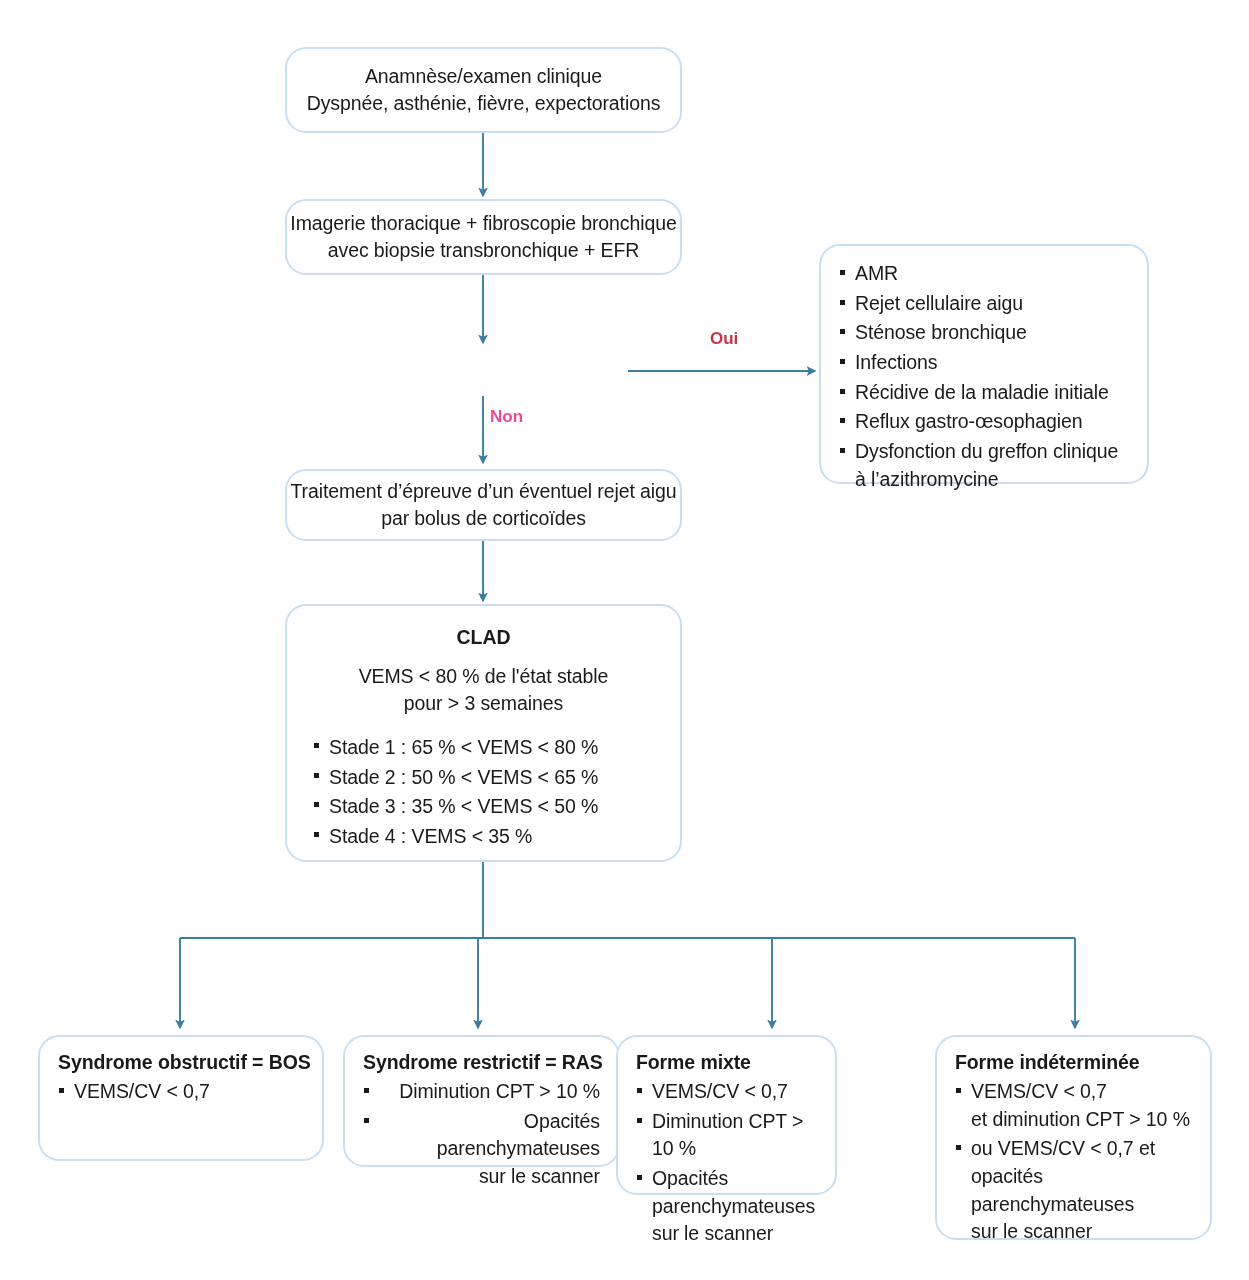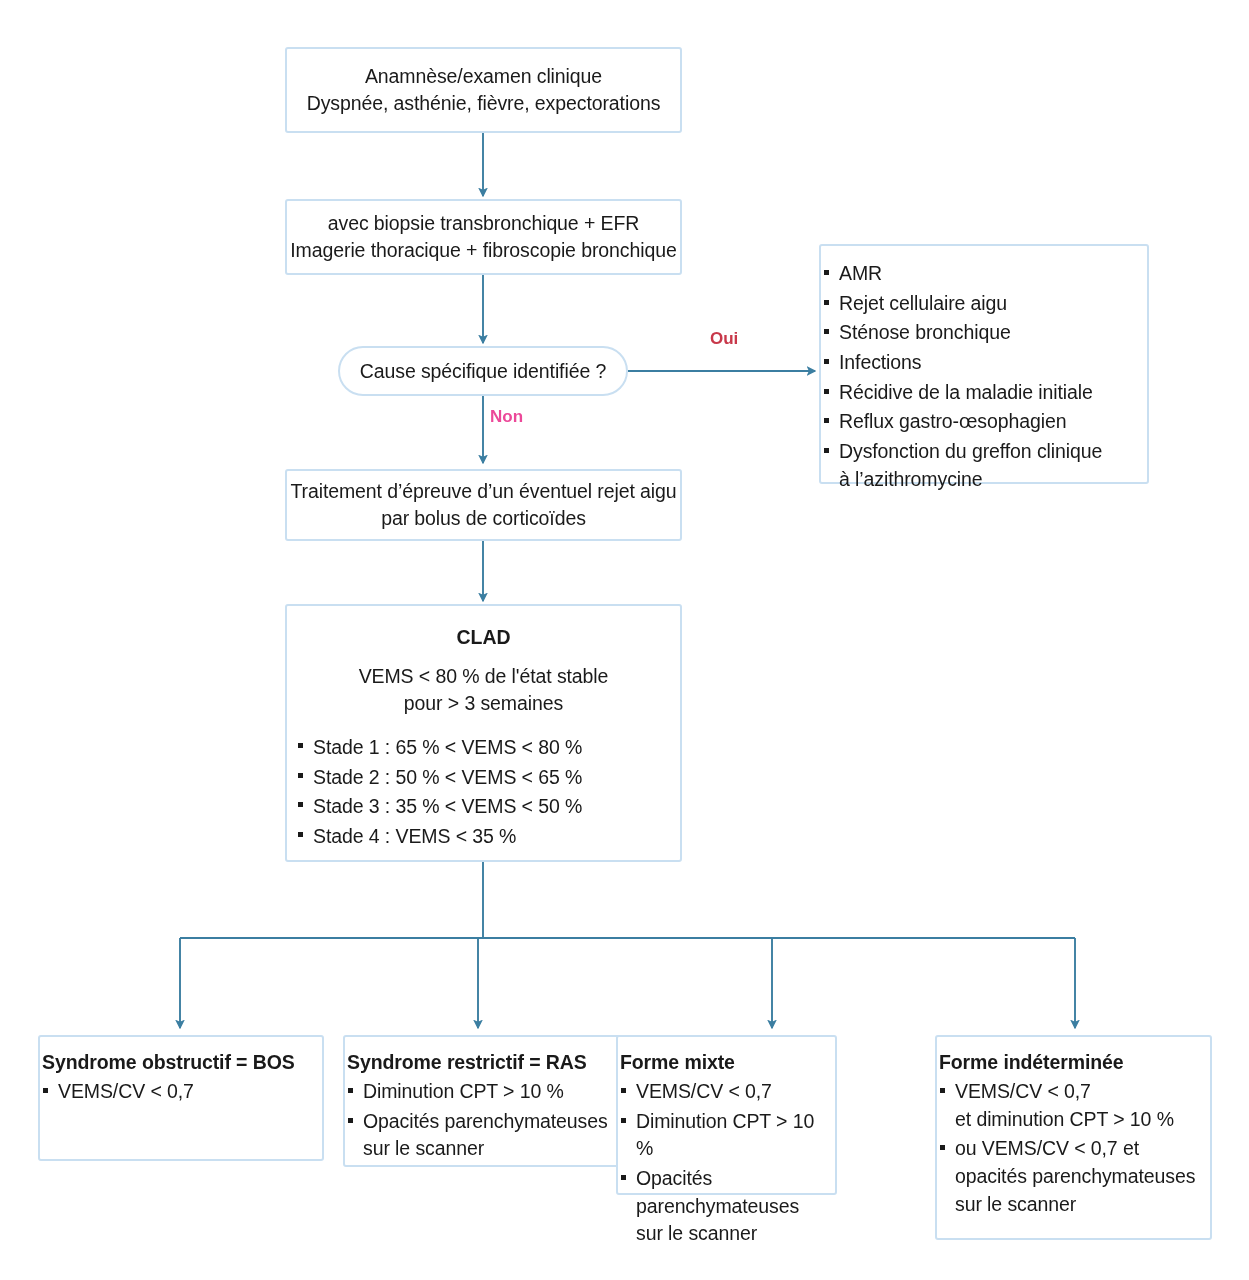--- a/index.html
+++ b/index.html
@@ -26,23 +26,23 @@
     width: 1249px;
     height: 1280px;
     z-index: 1;
   }
   
   .node {
     position: absolute;
     box-sizing: border-box;
     background: #ffffff;
     border: 2.5px solid #c9dff1;
-    border-radius: 3px;
+    border-radius: 21px;
     z-index: 2;
-    padding: 14px 2px;
+    padding: 14px 18px;
   }
   .node.pill {
     border-radius: 999px;
     padding: 10px 20px;
     display: flex;
     align-items: center;
     justify-content: center;
   }
   .node.center {
     display: flex;
@@ -109,21 +109,21 @@
   #node-decision  { left: 338px; top: 346px;  width: 290px; height: 50px; }
   #box-causes     { left: 819px; top: 244px;  width: 330px; height: 240px; }
   #box-traitement { left: 285px; top: 469px;  width: 397px; height: 72px; }
   #box-clad       { left: 285px; top: 604px;  width: 397px; height: 258px; }
 
   #box-clad .clad-head { margin-top: 12px; margin-bottom: 14px; }
   #box-clad .clad-sub  { margin-bottom: 16px; }
   #box-clad ul.bullets { align-self: flex-start; margin-left: 8px; }
 
   #box-bos   { left: 38px;  top: 1035px; width: 286px; height: 126px; }
-  #box-ras   { left: 343px; top: 1035px; width: 277px; height: 132px; }
+  #box-ras   { left: 343px; top: 1035px; width: 277px; height: 132px; text-align: right; }
   #box-mixte { left: 616px; top: 1035px; width: 221px; height: 160px; }
   #box-indet { left: 935px; top: 1035px; width: 277px; height: 205px; }
 
   .leaf-title { margin-bottom: 4px; }
 
   #label-oui { left: 710px; top: 329px; }
   #label-non { left: 490px; top: 407px; }
 </style>
 </head>
 <body>
@@ -163,27 +163,24 @@
 
   <div class="edge-label" id="label-oui" style="color:#c8384a">Oui</div>
   <div class="edge-label" id="label-non" style="color:#ec4899">Non</div>
 
   <div class="node center" id="box-anamnese">
     <div class="line">Anamnèse/examen clinique</div>
     <div class="line">Dyspnée, asthénie, fièvre, expectorations</div>
   </div>
 
   <div class="node center" id="box-imagerie">
+    <div class="line">Imagerie thoracique + fibroscopie bronchique</div>
     <div class="line">avec biopsie transbronchique + EFR</div>
-    <div class="line">Imagerie thoracique + fibroscopie bronchique</div>
-  </div>
-
-  <div class="node pill" id="node-decision">
-    <div class="line">Cause spécifique identifiée ?</div>
-  </div>
+  </div>
+
 
   <div class="node" id="box-causes">
     <ul class="bullets">
       <li><span>AMR</span></li>
       <li><span>Rejet cellulaire aigu</span></li>
       <li><span>Sténose bronchique</span></li>
       <li><span>Infections</span></li>
       <li><span>Récidive de la maladie initiale</span></li>
       <li><span>Reflux gastro-œsophagien</span></li>
       <li>

